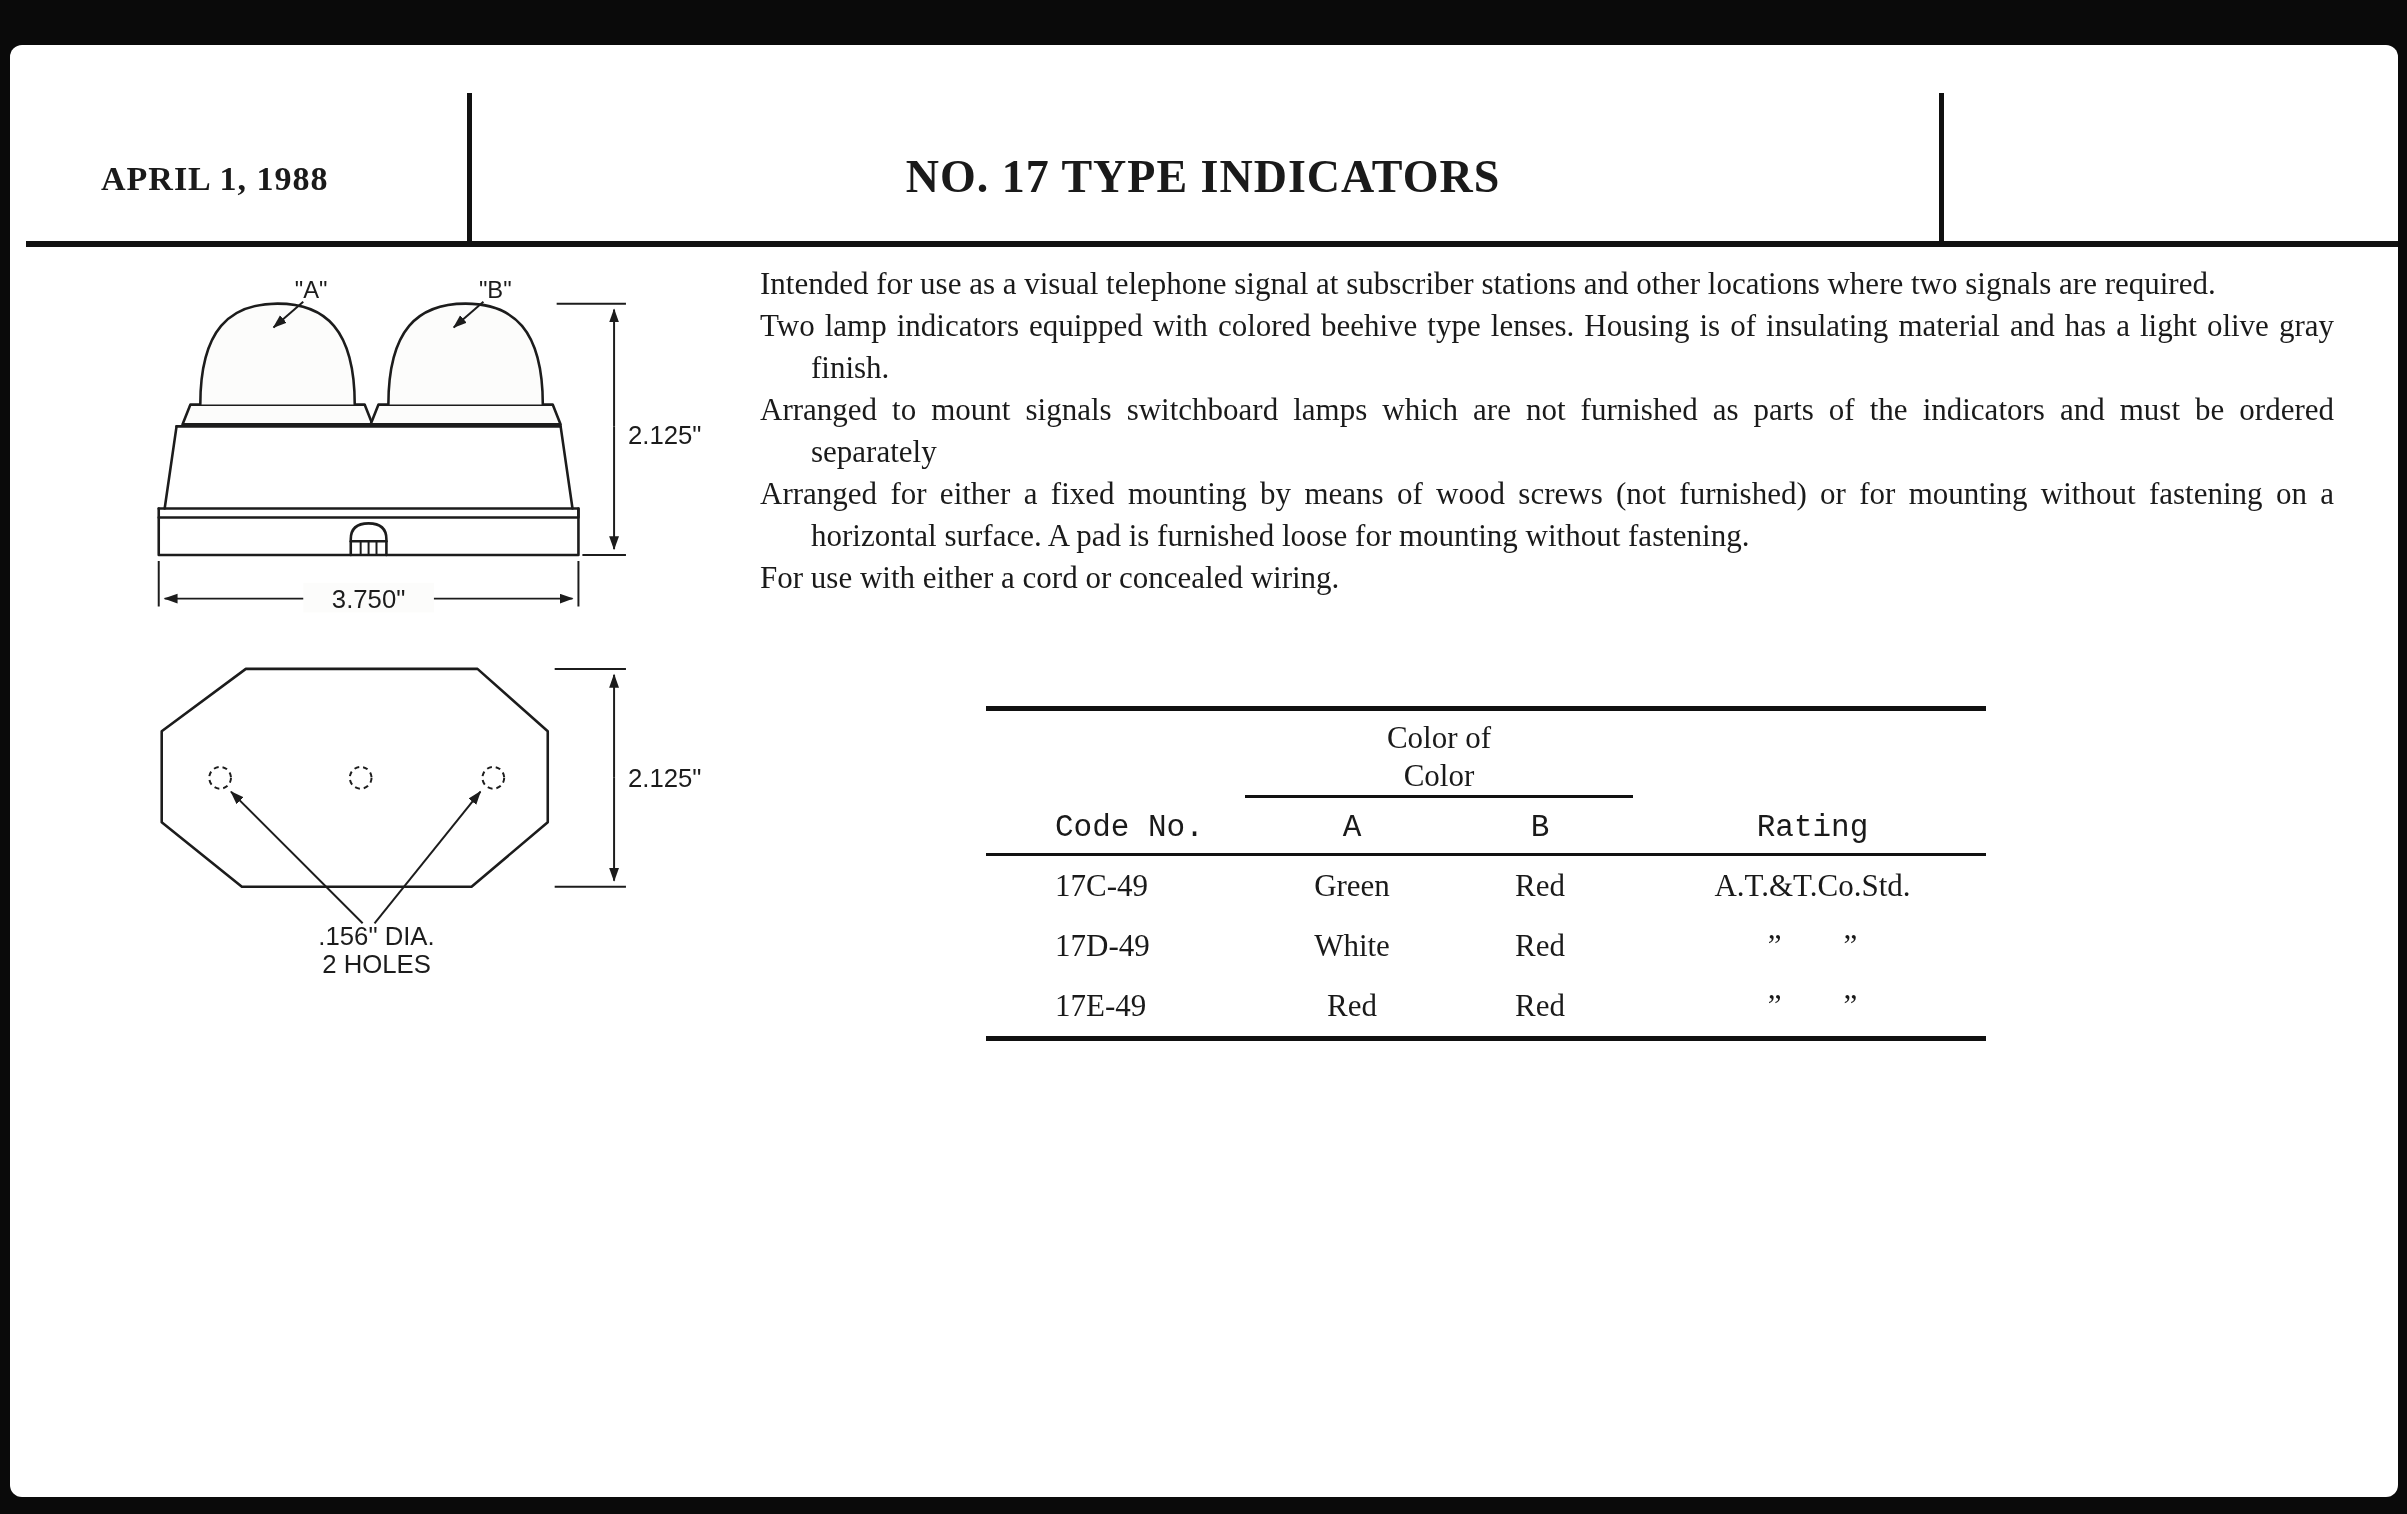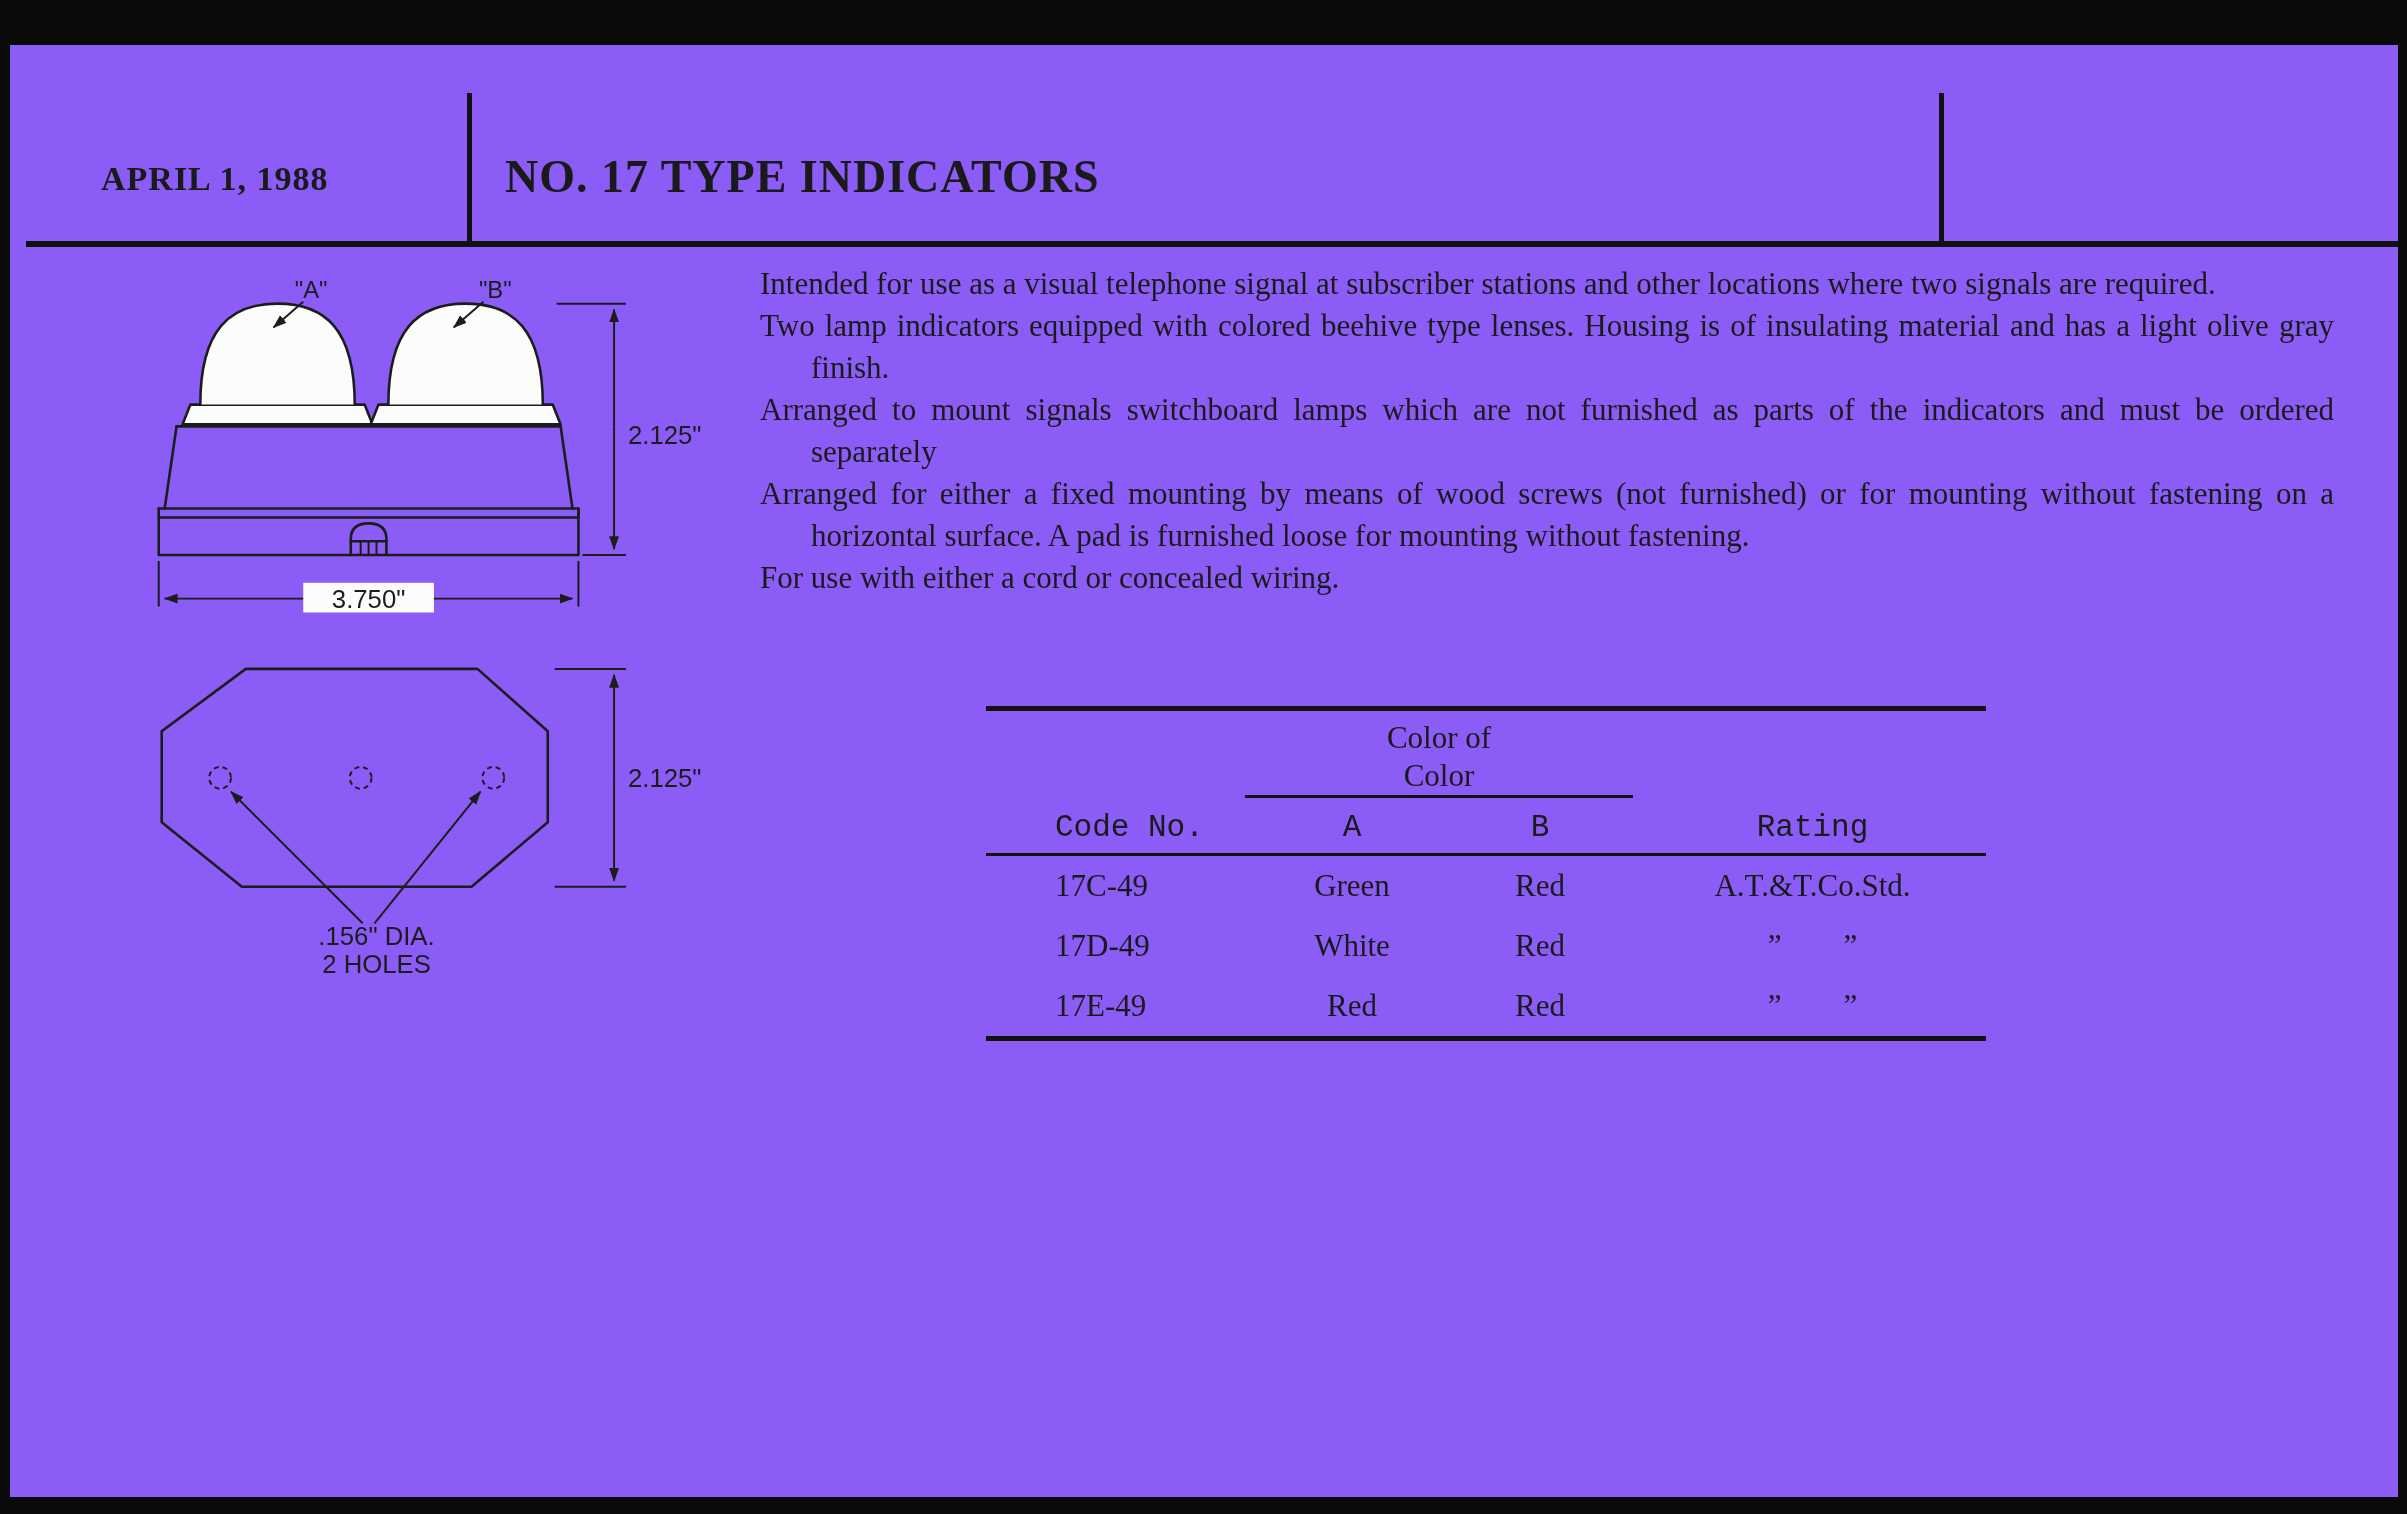--- a/index.html
+++ b/index.html
@@ -1,27 +1,27 @@
 <!DOCTYPE html>
 <html><head>
 <meta charset="utf-8">
 <style>
   html,body{margin:0;padding:0;background:#000;}
   .canvas{position:relative;width:2408px;height:1515px;background:#0a0a0a;overflow:hidden;
           font-family:"Liberation Serif",serif;color:#1a1a1a;}
-  .page{position:absolute;left:10px;top:45px;width:2388px;height:1452px;background:#8b5cf6;}
+  .page{position:absolute;left:10px;top:45px;width:2388px;height:1452px;background:#ffffff;border-radius:12px;}
   .band{position:absolute;background:#0a0a0a;}
   .band-top{left:0;top:0;width:2408px;height:45px;}
   .band-bottom{left:0;top:1497px;width:2408px;height:18px;}
   .band-left{left:0;top:0;width:10px;height:1515px;}
   .band-right{left:2398px;top:0;width:10px;height:1515px;}
 
   
   .date{position:absolute;left:91px;top:115px;font-size:34px;font-weight:bold;letter-spacing:1px;}
-  .title{position:absolute;left:495px;top:105px;width:1396px;
+  .title{position:absolute;left:495px;top:105px;width:1396px;text-align:center;
          font-size:46px;font-weight:bold;letter-spacing:1px;}
   .ratings{position:absolute;left:1938px;top:97px;width:447px;text-align:center;
            font-size:34px;font-weight:bold;line-height:40px;}
   .vrule{position:absolute;top:48px;width:5px;height:149px;background:#111;}
   .vrule-left{left:457px;} .vrule-right{left:1929px;}
   .hrule{position:absolute;left:16px;top:196px;width:2374px;height:6px;background:#111;}
 
   
   .drawing{position:absolute;left:119px;top:223px;}
   .drawing text{font-family:"Liberation Sans",sans-serif;fill:#1c1c1c;}

